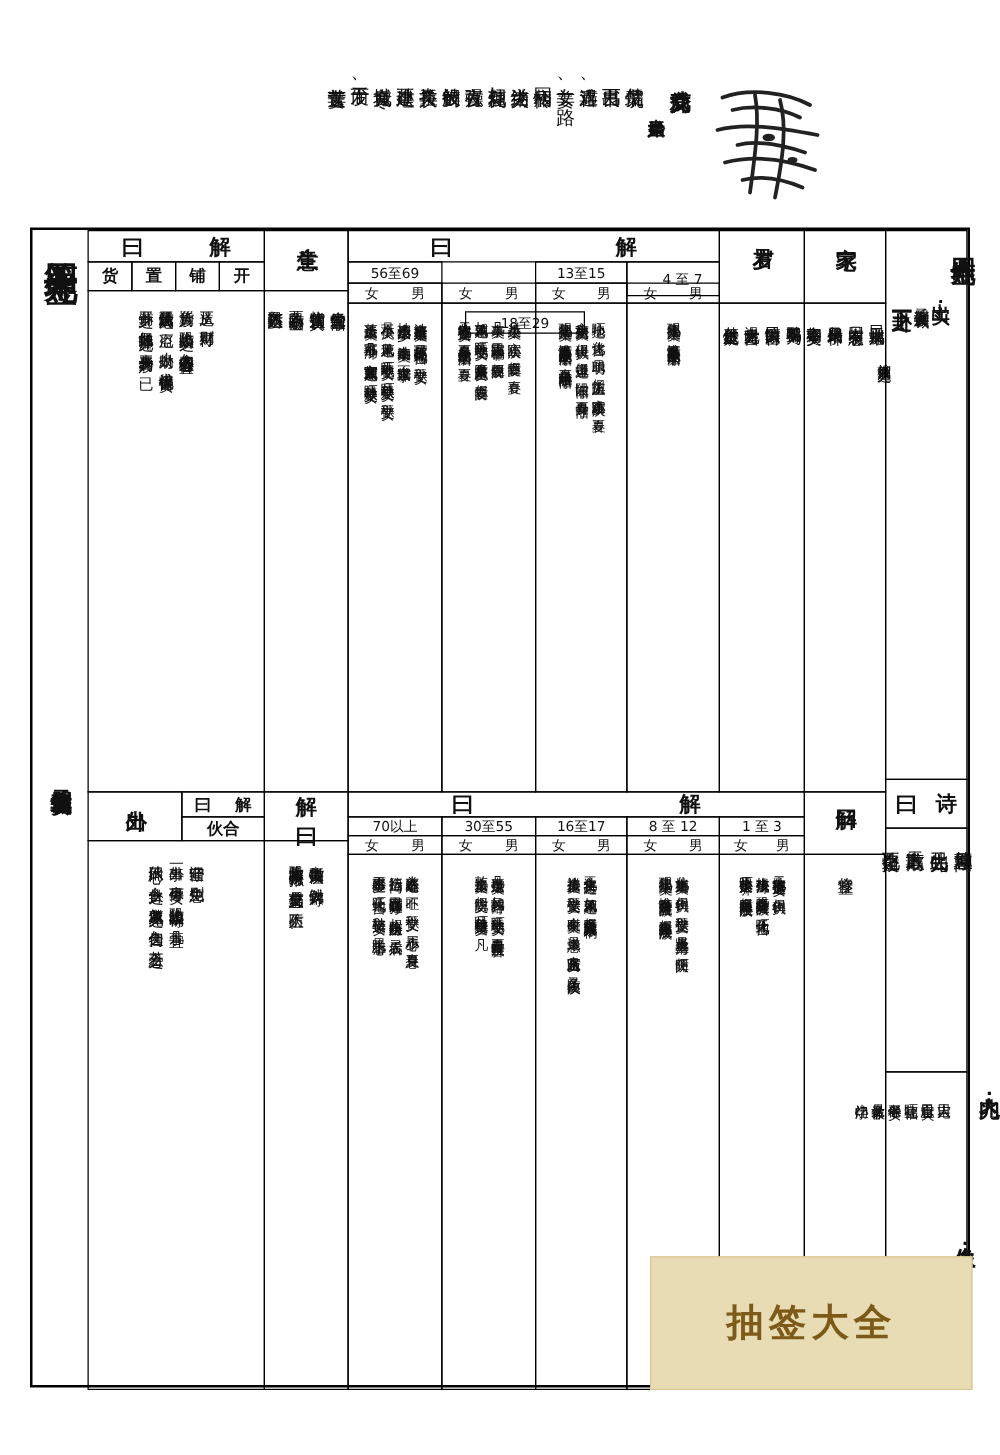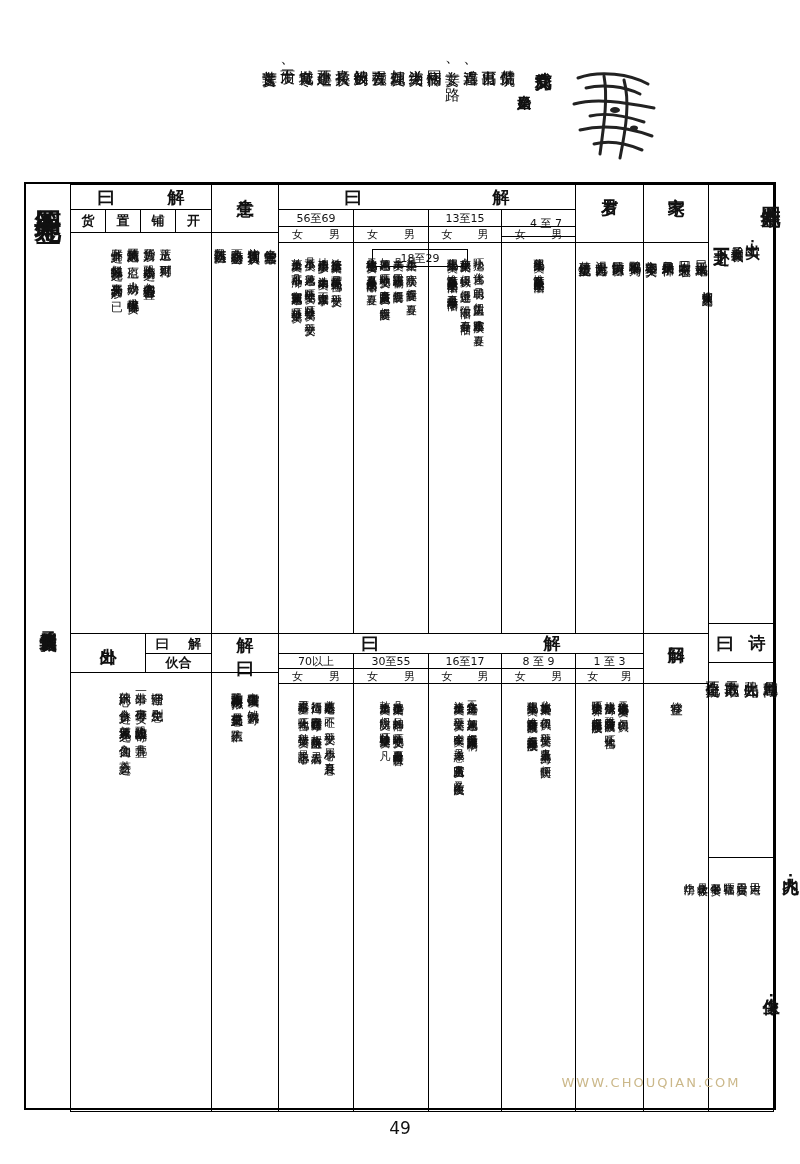--- a/index.html
+++ b/index.html
@@ -419,21 +419,21 @@
             <span class="tiny">30至55</span>
           </div>
       </div>
       <div class="bx" style="left:402px;top:469px;width:74px;height:16px;">
         <div class="ctr" style="height:100%">
             <span class="tiny">16至17</span>
           </div>
       </div>
       <div class="bx" style="left:475px;top:469px;width:75px;height:16px;">
         <div class="ctr" style="height:100%">
-            <span class="tiny">8 至 9</span>
+            <span class="tiny">8 至 12</span>
           </div>
       </div>
       <div class="bx" style="left:549px;top:469px;width:69px;height:16px;">
         <div class="ctr" style="height:100%">
             <span class="tiny">1 至 3</span>
           </div>
       </div>
 
       <div class="bx" style="left:252px;top:484px;width:76px;height:16px;">
         <div style="display:flex;height:100%;">
@@ -547,15 +547,17 @@
       <div class="bx" style="left:617px;top:499px;width:66px;height:429px;">
         <div class="vwrap top" style="padding:8px 3px 0 3px;">
           <div class="v body">宜修整</div>
         </div>
       </div>
 
     </div>
   </div>
 
   <div class="wmghost">WWW.CHOUQIAN.COM</div>
-
-  <div class="pageno">49</div>
+  <div class="wm">
+    <span>抽签大全</span>
+  </div>
+
 </div>
 
 </body></html>

